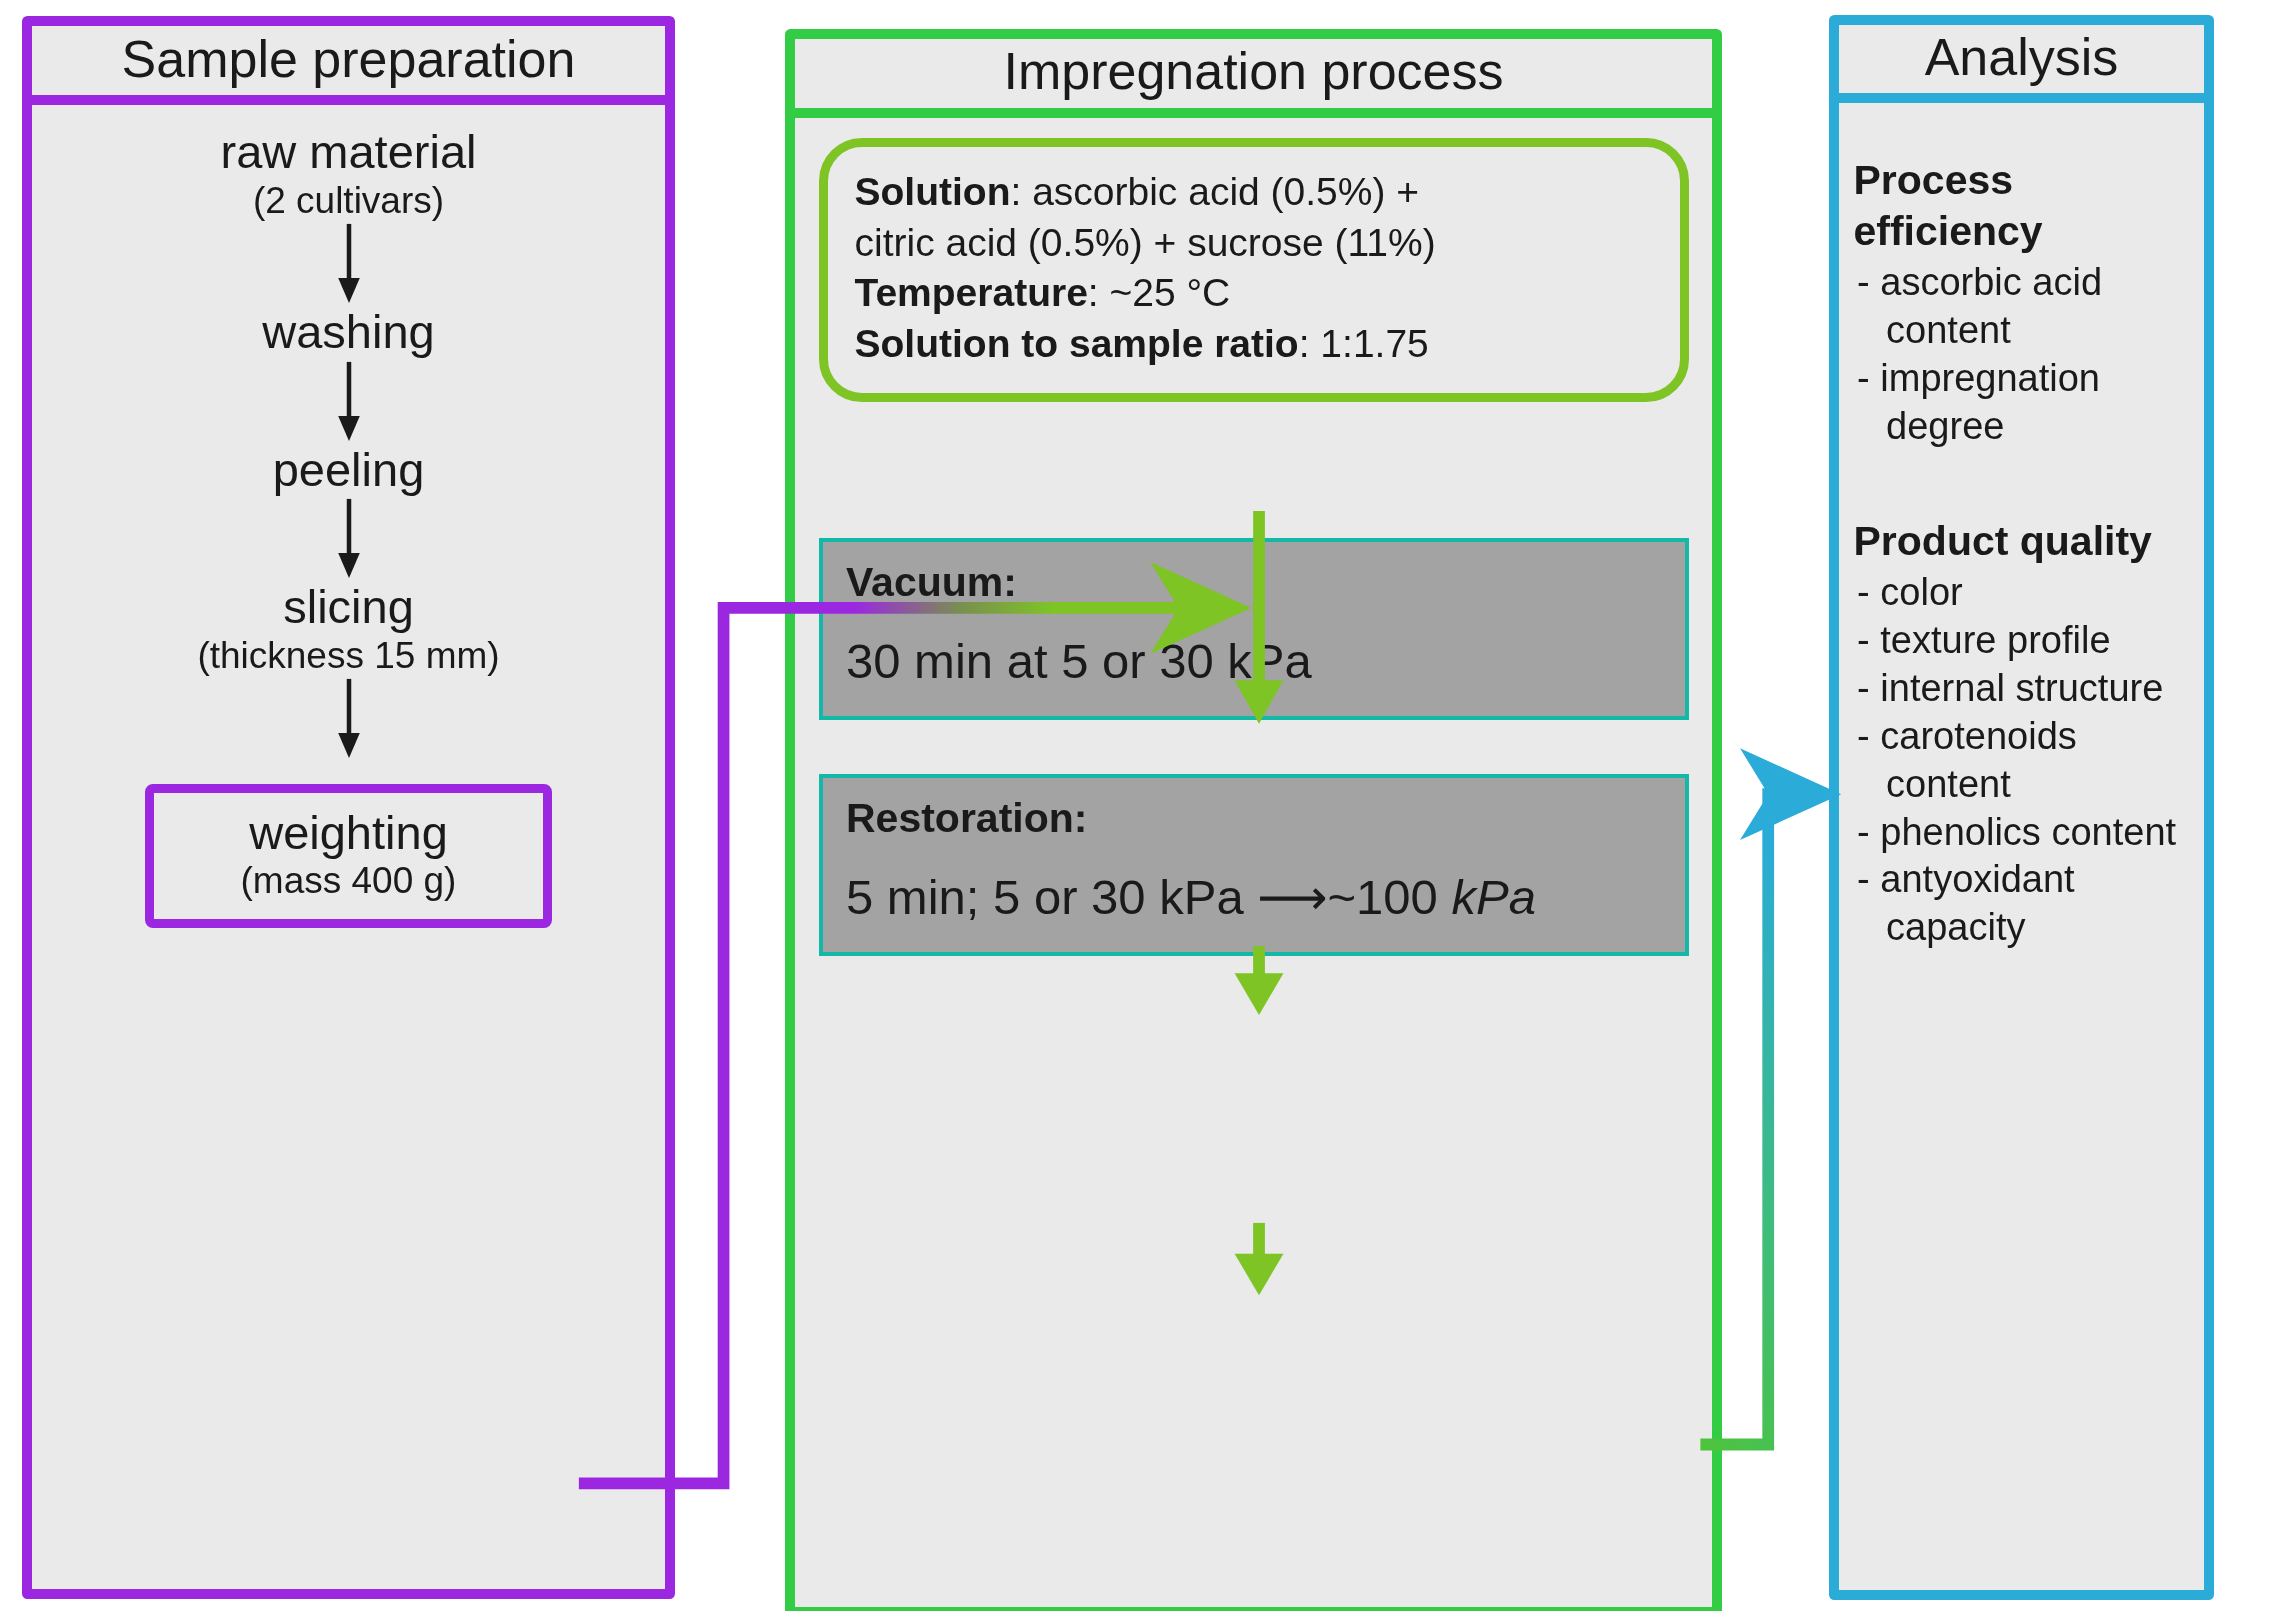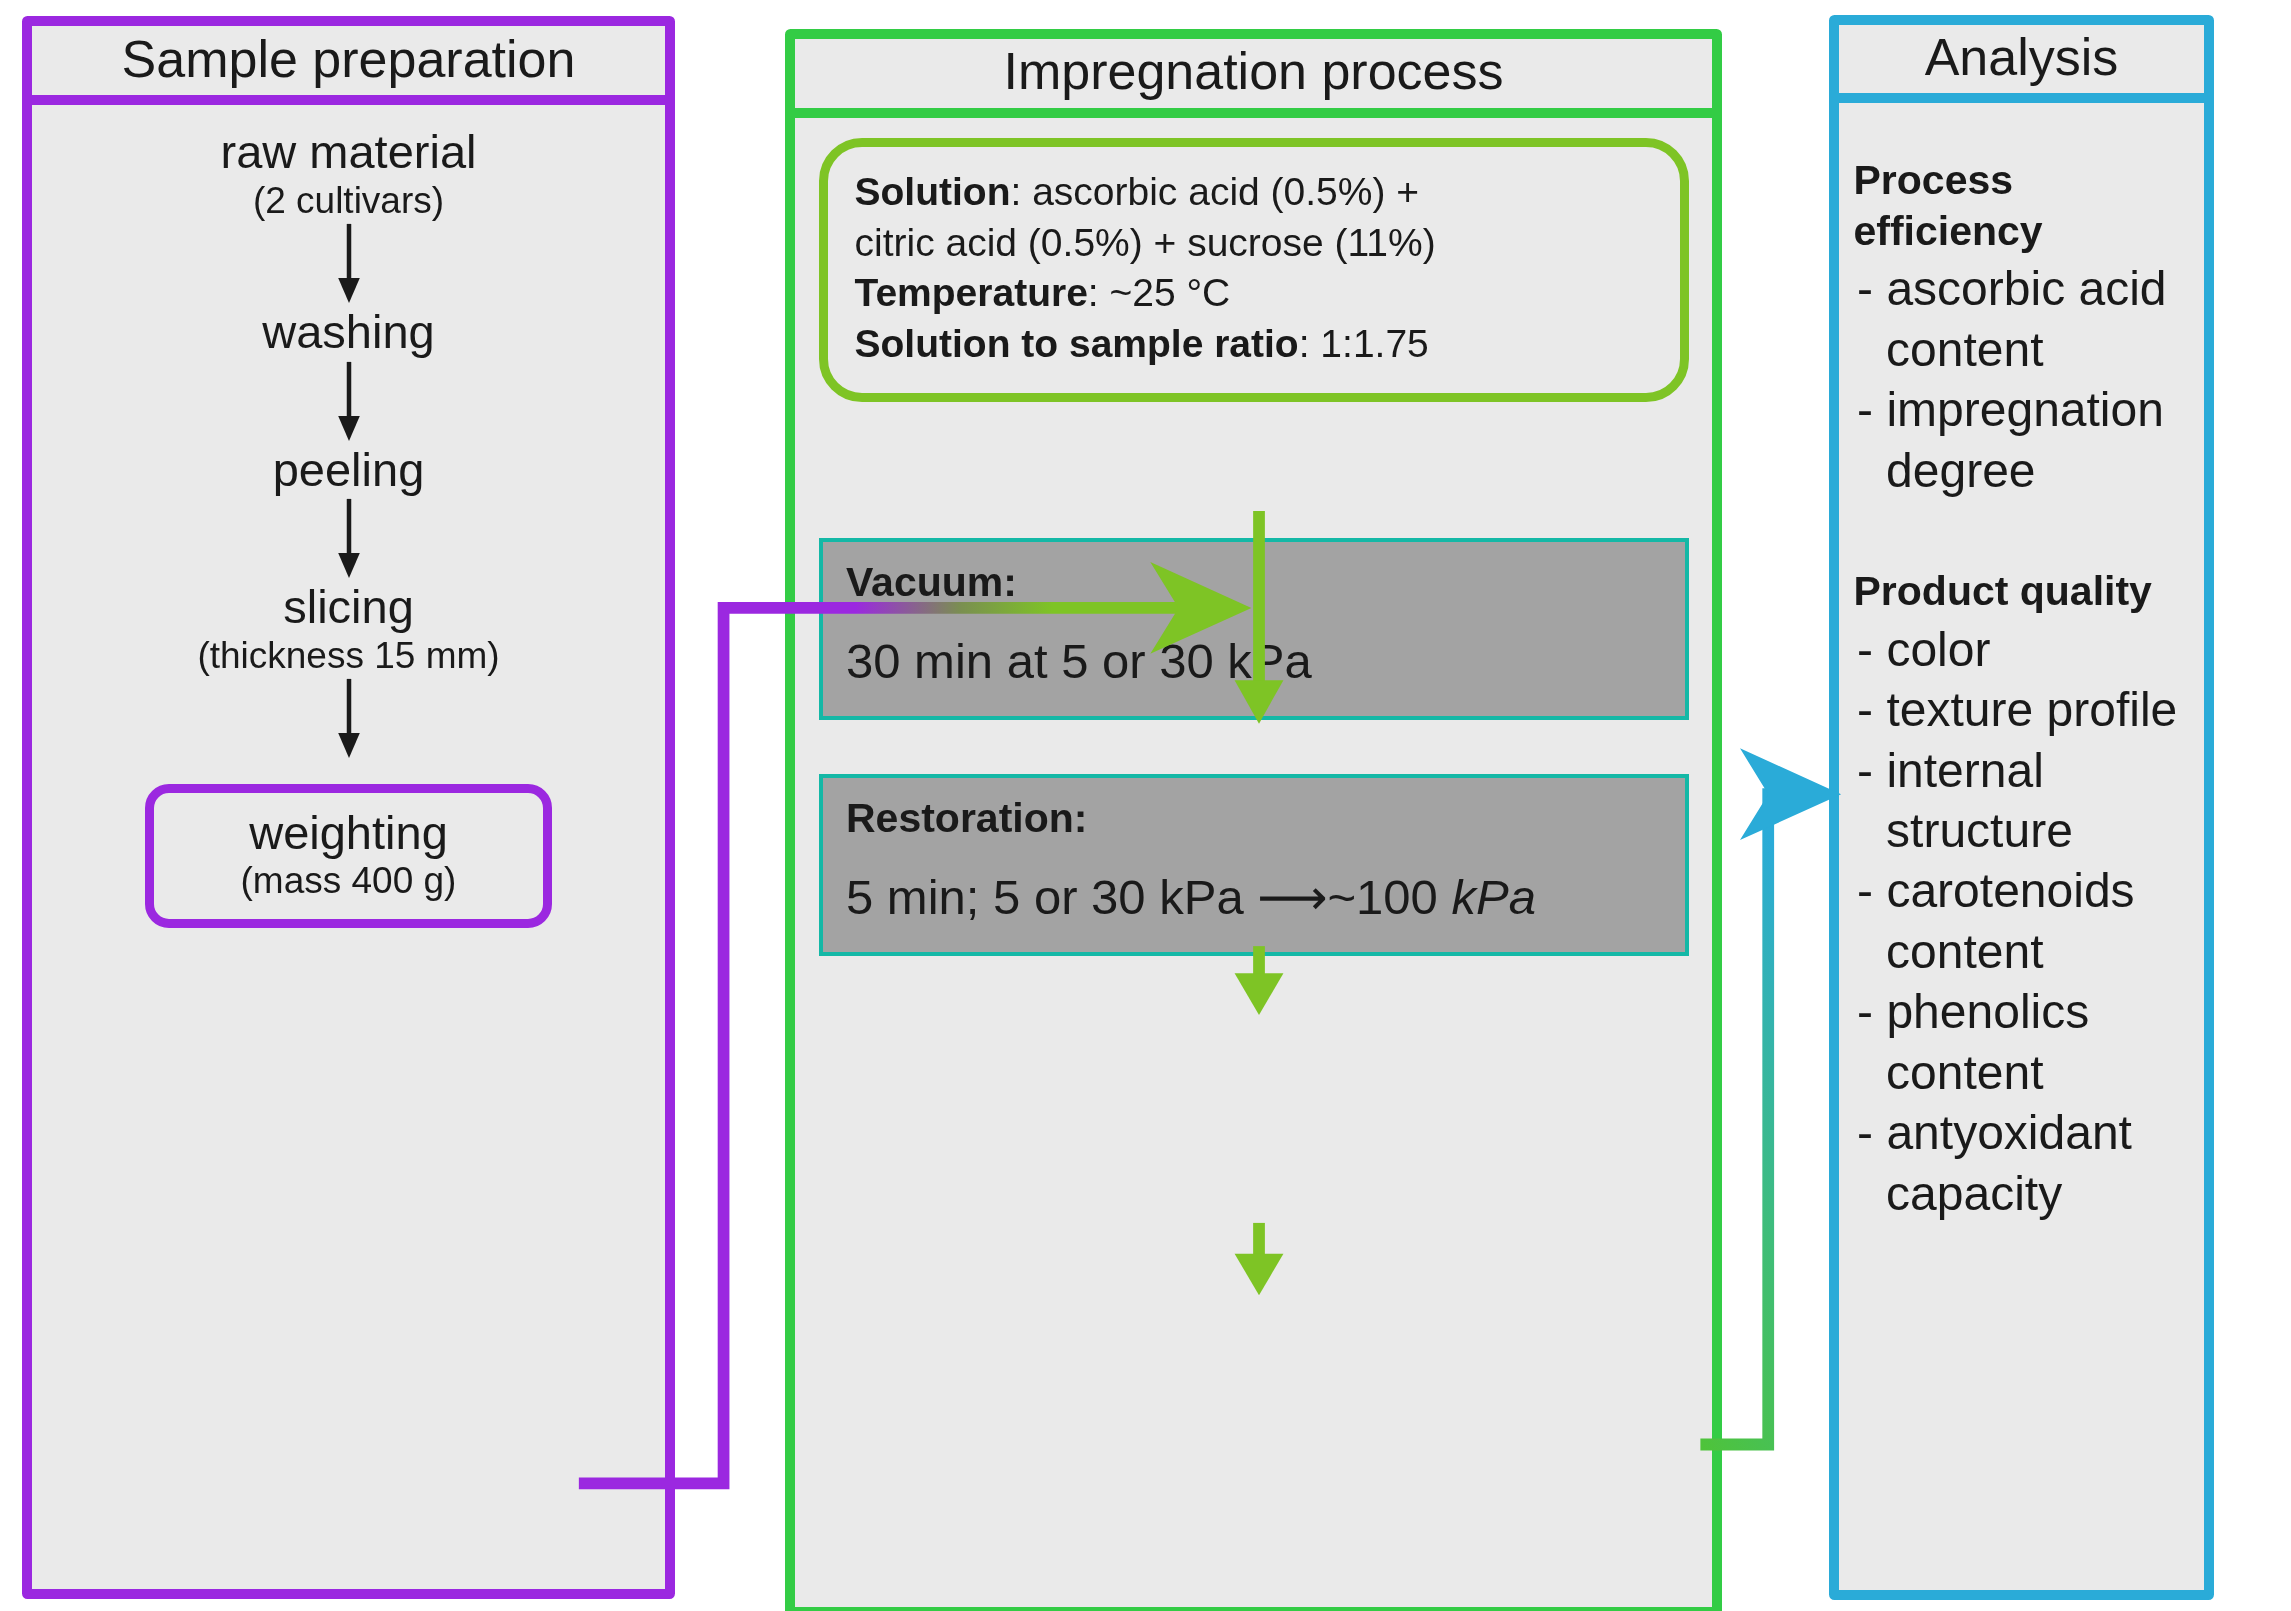--- a/index.html
+++ b/index.html
@@ -100,21 +100,21 @@
     height: 83px;
   }
   .gap-b { height: 23.5px; }
 
   .weighting-box {
     box-sizing: border-box;
     margin: 0 auto;
     width: 407px;
     padding: 12.7px 0 16.3px 0;
     border: 9px solid #9b28e0;
-    border-radius: 24px;
+    border-radius: 8px;
     background: #eaeaea;
     text-align: center;
   }
   .weighting-box .step-text { font-size: 47px; }
   .weighting-box .step-sub  { font-size: 37px; }
 
   
   .impreg-body {
     padding: 20px 23.5px 0 23.5px;
   }
@@ -161,21 +161,21 @@
     line-height: 1.22;
     padding: 25px 0 3.6px 0;
   }
   .an-heading.second { padding-top: 65px; }
   .an-list {
     margin: 0;
     padding: 0 0 0 3.6px;
     list-style: none;
   }
   .an-list li {
-    font-size: 48px;
+    font-size: 38px;
     line-height: 1.26;
     text-indent: -29px;
     padding-left: 29px;
     white-space: normal;
   }
 
   
   #connectors {
     position: absolute;
     left: 0; top: 0;

